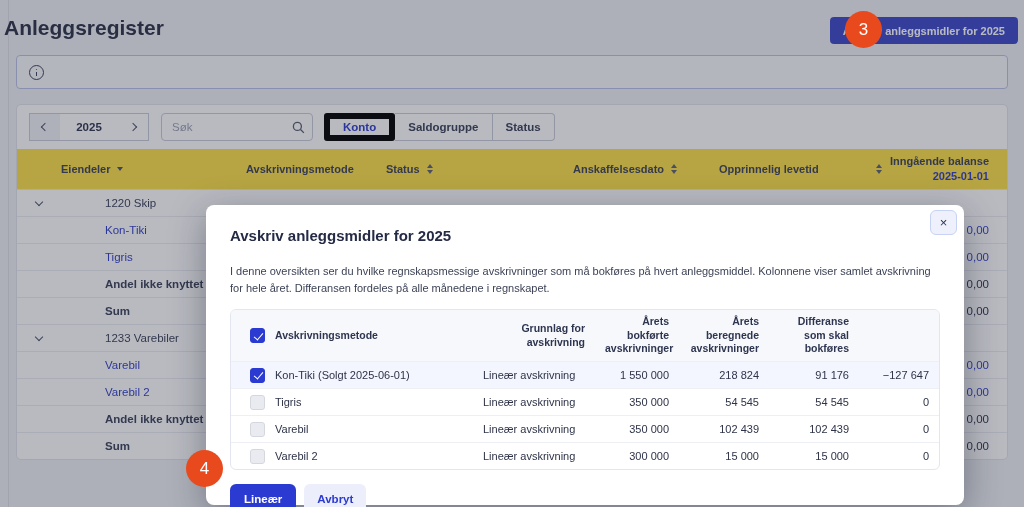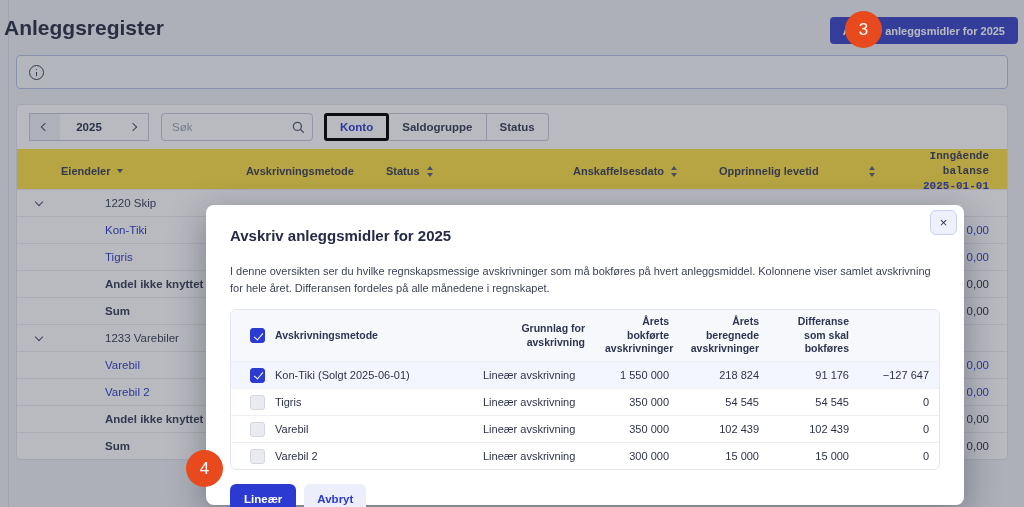--- a/index.html
+++ b/index.html
@@ -56,29 +56,29 @@
   .search-icon { position:absolute; right:8px; top:7px; }
 
   .segmented { display:flex; height:28px; }
   .seg {
     padding:0 13px; background:#fff; border:1px solid #c7cbd6; border-left:none;
     font-size:11.5px; font-weight:700; color:#3a4158; font-family:inherit; cursor:pointer;
     display:flex; align-items:center;
   }
   .seg:first-child { border-left:1px solid #c7cbd6; border-radius:4px 0 0 4px; }
   .seg:last-child { border-radius:0 4px 4px 0; }
-  .seg.active { border:3px solid #000000; color:#2e3dcb; margin-left:-1px; position:relative; z-index:1; border-radius:3px; }
+  .seg.active { border:6px solid #000000; color:#2e3dcb; margin-left:-1px; position:relative; z-index:1; border-radius:3px; }
 
   .thead {
     display:grid; grid-template-columns:44px 185px 140px 187px 146px 150px 1fr;
     background:#fde047; height:40px; align-items:center;
     font-size:11px; font-weight:700; color:#3c4257;
   }
   .th { display:flex; align-items:center; }
-  .th-balance { justify-content:flex-end; padding-right:18px; text-align:right; line-height:1.35;font-family:Liberation Mono, monospace; }
+  .th-balance { justify-content:flex-end; padding-right:18px; text-align:right; line-height:1.35; }
   .th-balance .bal-date { color:#2f3fc4; }
   .caret-down { width:0; height:0; border-left:3.5px solid transparent; border-right:3.5px solid transparent; border-top:4.5px solid #4a5168; margin-left:6px; }
   .sort-icon { display:inline-flex; flex-direction:column; gap:2.5px; margin-left:7px; }
   .sort-icon.lead { margin-left:0; margin-right:8px; }
   .tri-up   { width:0; height:0; border-left:3px solid transparent; border-right:3px solid transparent; border-bottom:4px solid #5b6275; }
   .tri-down { width:0; height:0; border-left:3px solid transparent; border-right:3px solid transparent; border-top:4px solid #5b6275; }
 
   .arow { display:grid; grid-template-columns:44px 1fr 140px; height:27px; align-items:center; border-top:1px solid #e9ebf0; font-size:11.5px; }
   .arow:first-of-type { border-top:none; }
   .cell-chev { display:flex; justify-content:center; }

